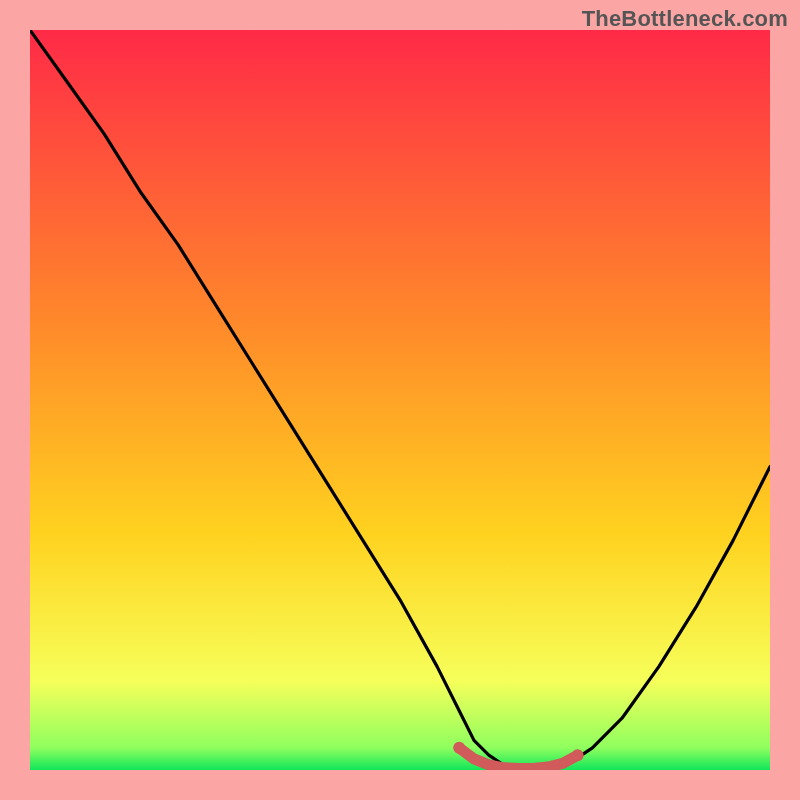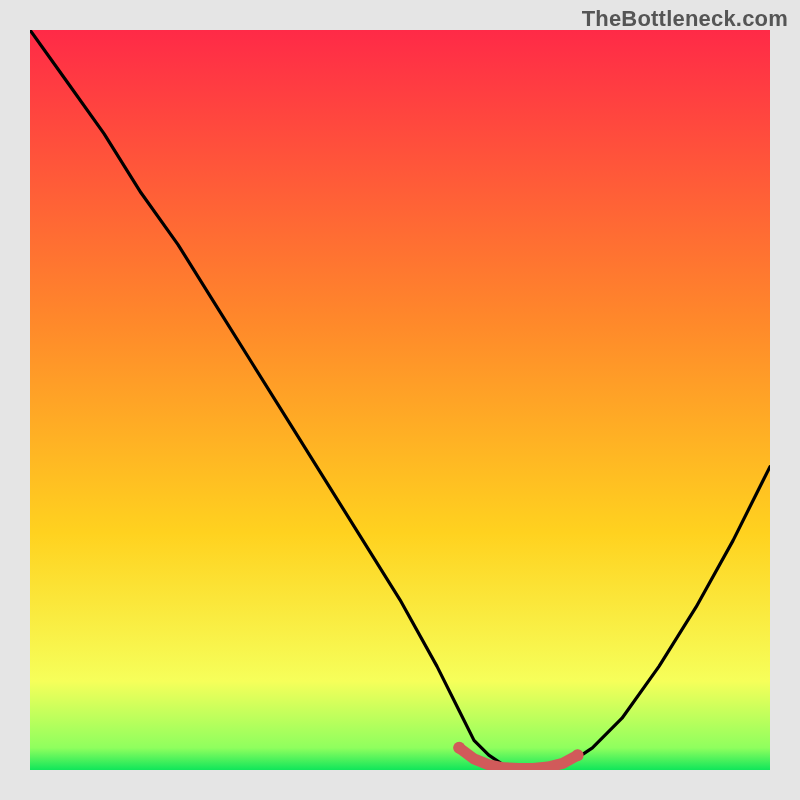--- a/index.html
+++ b/index.html
@@ -1,21 +1,21 @@
 <!DOCTYPE html>
 <html><head>
 <meta charset="utf-8">
 <style>
   * { margin: 0; padding: 0; box-sizing: border-box; }
   html, body { width: 800px; height: 800px; overflow: hidden; background: #000; }
   .chart-container {
     position: relative;
     width: 800px;
     height: 800px;
-    background: #e5e5e5;
+    background: #fca5a5;
   }
   .plot-area {
     position: absolute;
     left: 30px;
     top: 30px;
     width: 740px;
     height: 740px;
     overflow: hidden;
   }
   .watermark {

